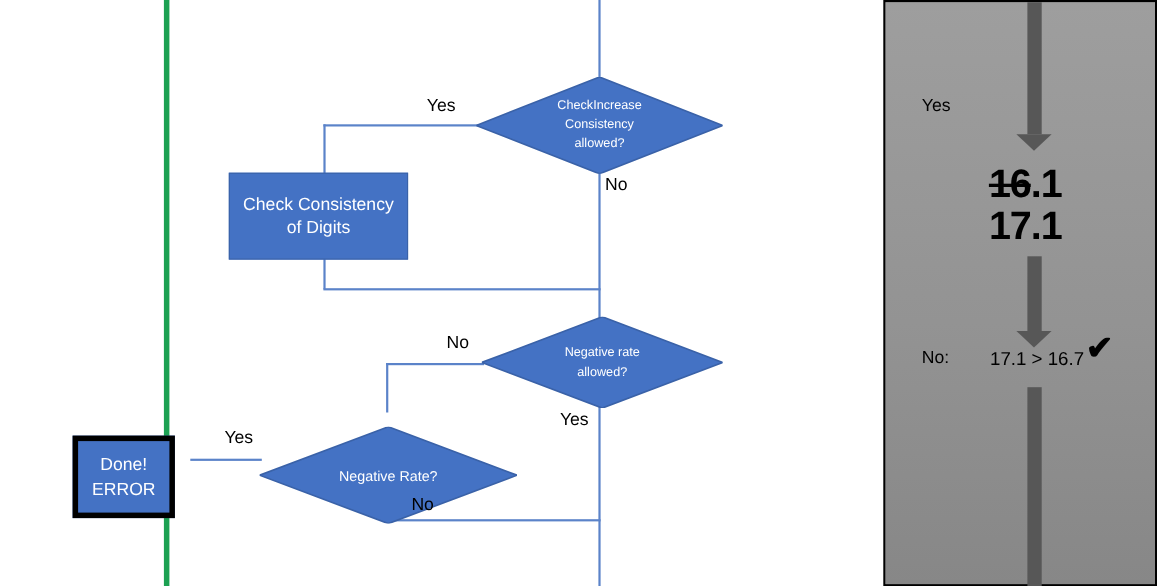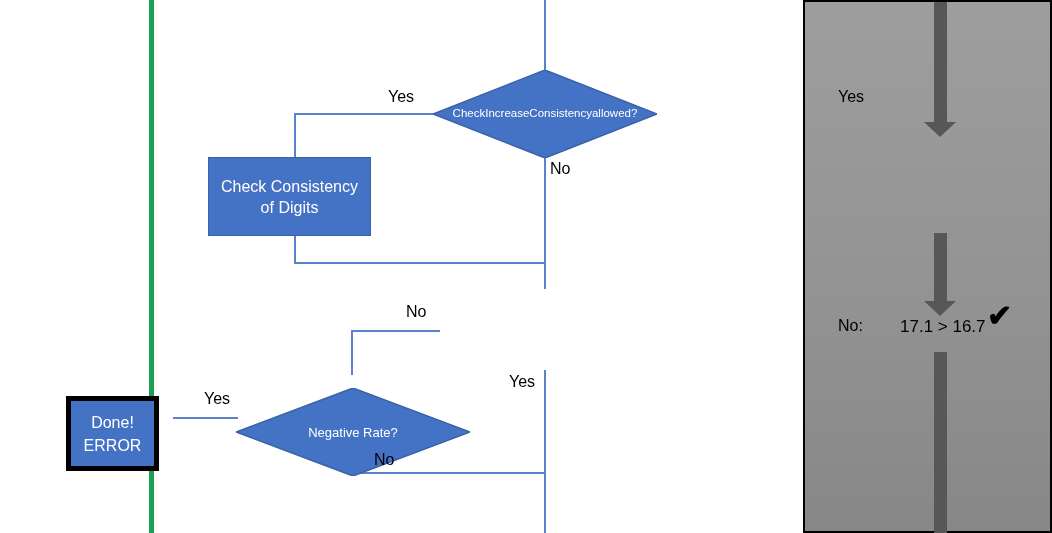--- a/index.html
+++ b/index.html
@@ -16,21 +16,21 @@
   
   .line { position:absolute; background:#5b83c9; }
   .line.h { height:2px; }
   .line.v { width:2px; }
 
   
   .diamond { position:absolute; }
   .diamond svg { position:absolute; inset:0; width:100%; height:100%; display:block; }
   .diamond polygon { fill:#4472c4; stroke:#3a62a8; stroke-width:1.5; vector-effect:non-scaling-stroke; }
   .dtext {
-    position:absolute; inset:0; display:flex; flex-direction:row;
+    position:absolute; inset:0; display:flex; flex-direction:column;
     align-items:center; justify-content:center;
     color:#ffffff; text-align:center;
   }
   .dtext span { display:block; }
 
   .proc {
     position:absolute; background:#4472c4; border:1.5px solid #3a62a8;
     display:flex; flex-direction:column; align-items:center; justify-content:center;
     color:#ffffff; text-align:center; font-size:16px; line-height:21px;
   }
@@ -87,20 +87,29 @@
       <span>Consistency</span>
       <span>allowed?</span>
     </div>
   </div>
 
   <div class="proc" style="left:208px;top:157px;width:163px;height:79px">
     <span>Check Consistency</span>
     <span>of Digits</span>
   </div>
 
+  <div class="diamond" style="left:438px;top:288px;width:219px;height:83px">
+    <svg viewBox="0 0 100 100" preserveAspectRatio="none">
+      <polygon points="50,0 100,50 50,100 0,50"></polygon>
+    </svg>
+    <div class="dtext" style="font-size:11.5px;line-height:18px">
+      <span>Negative rate</span>
+      <span>allowed?</span>
+    </div>
+  </div>
 
   <div class="diamond" style="left:236px;top:388px;width:234px;height:88px">
     <svg viewBox="0 0 100 100" preserveAspectRatio="none">
       <polygon points="50,0 100,50 50,100 0,50"></polygon>
     </svg>
     <div class="dtext" style="font-size:13px">
       <span>Negative Rate?</span>
     </div>
   </div>
 
@@ -117,20 +126,24 @@
   <div class="lbl" style="left:374px;top:451px">No</div>
 
   <div class="panel">
 
     <div class="arrow-shaft" style="left:129px;top:0;height:120px"></div>
     <div class="arrow-head" style="left:119px;top:120px"></div>
 
     <div class="plbl" style="left:33px;top:86px">Yes</div>
 
 
+    <div class="bignums">
+      <div><span class="strike">16</span><span>.1</span></div>
+      <div>17.1</div>
+    </div>
 
     <div class="arrow-shaft" style="left:129px;top:231px;height:68px"></div>
     <div class="arrow-head" style="left:119px;top:299px"></div>
 
     <div class="plbl" style="left:33px;top:315px">No:</div>
     <div class="cmp">17.1 &gt; 16.7</div>
     <div class="check">✔</div>
 
     <div class="arrow-shaft" style="left:129px;top:350px;height:183px"></div>
 

